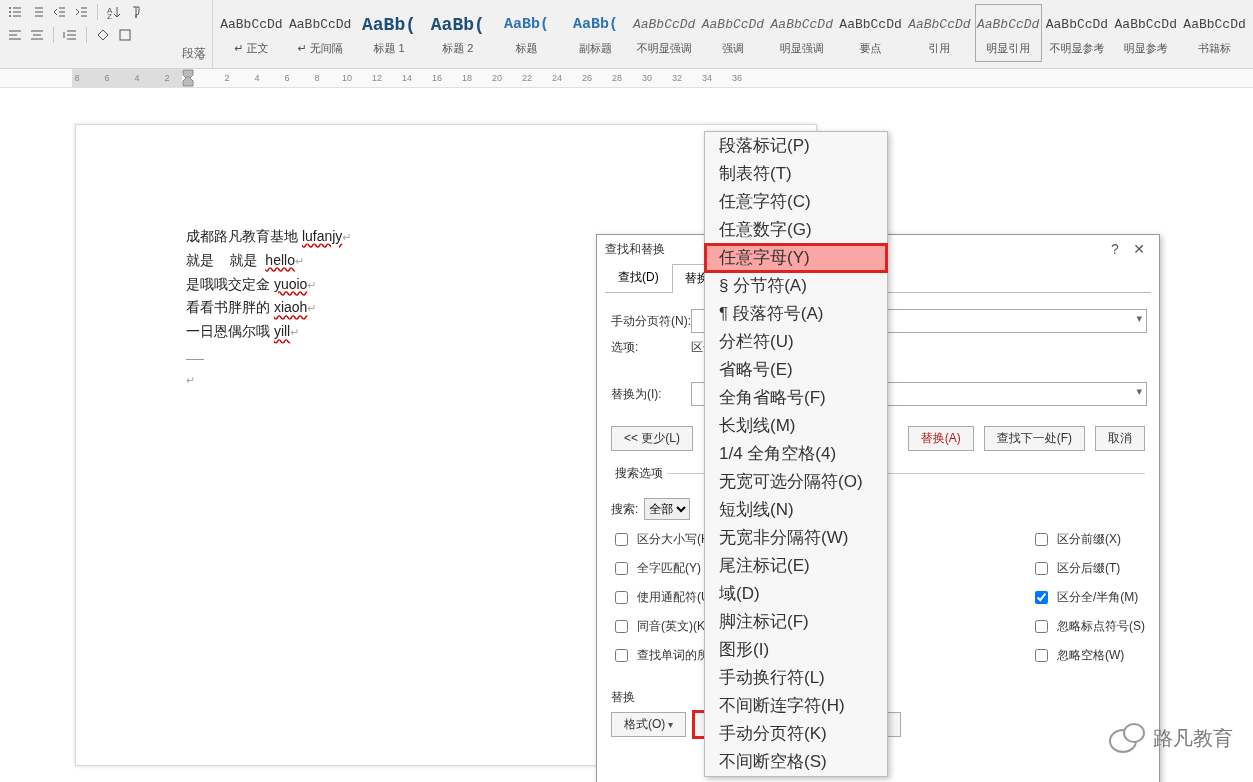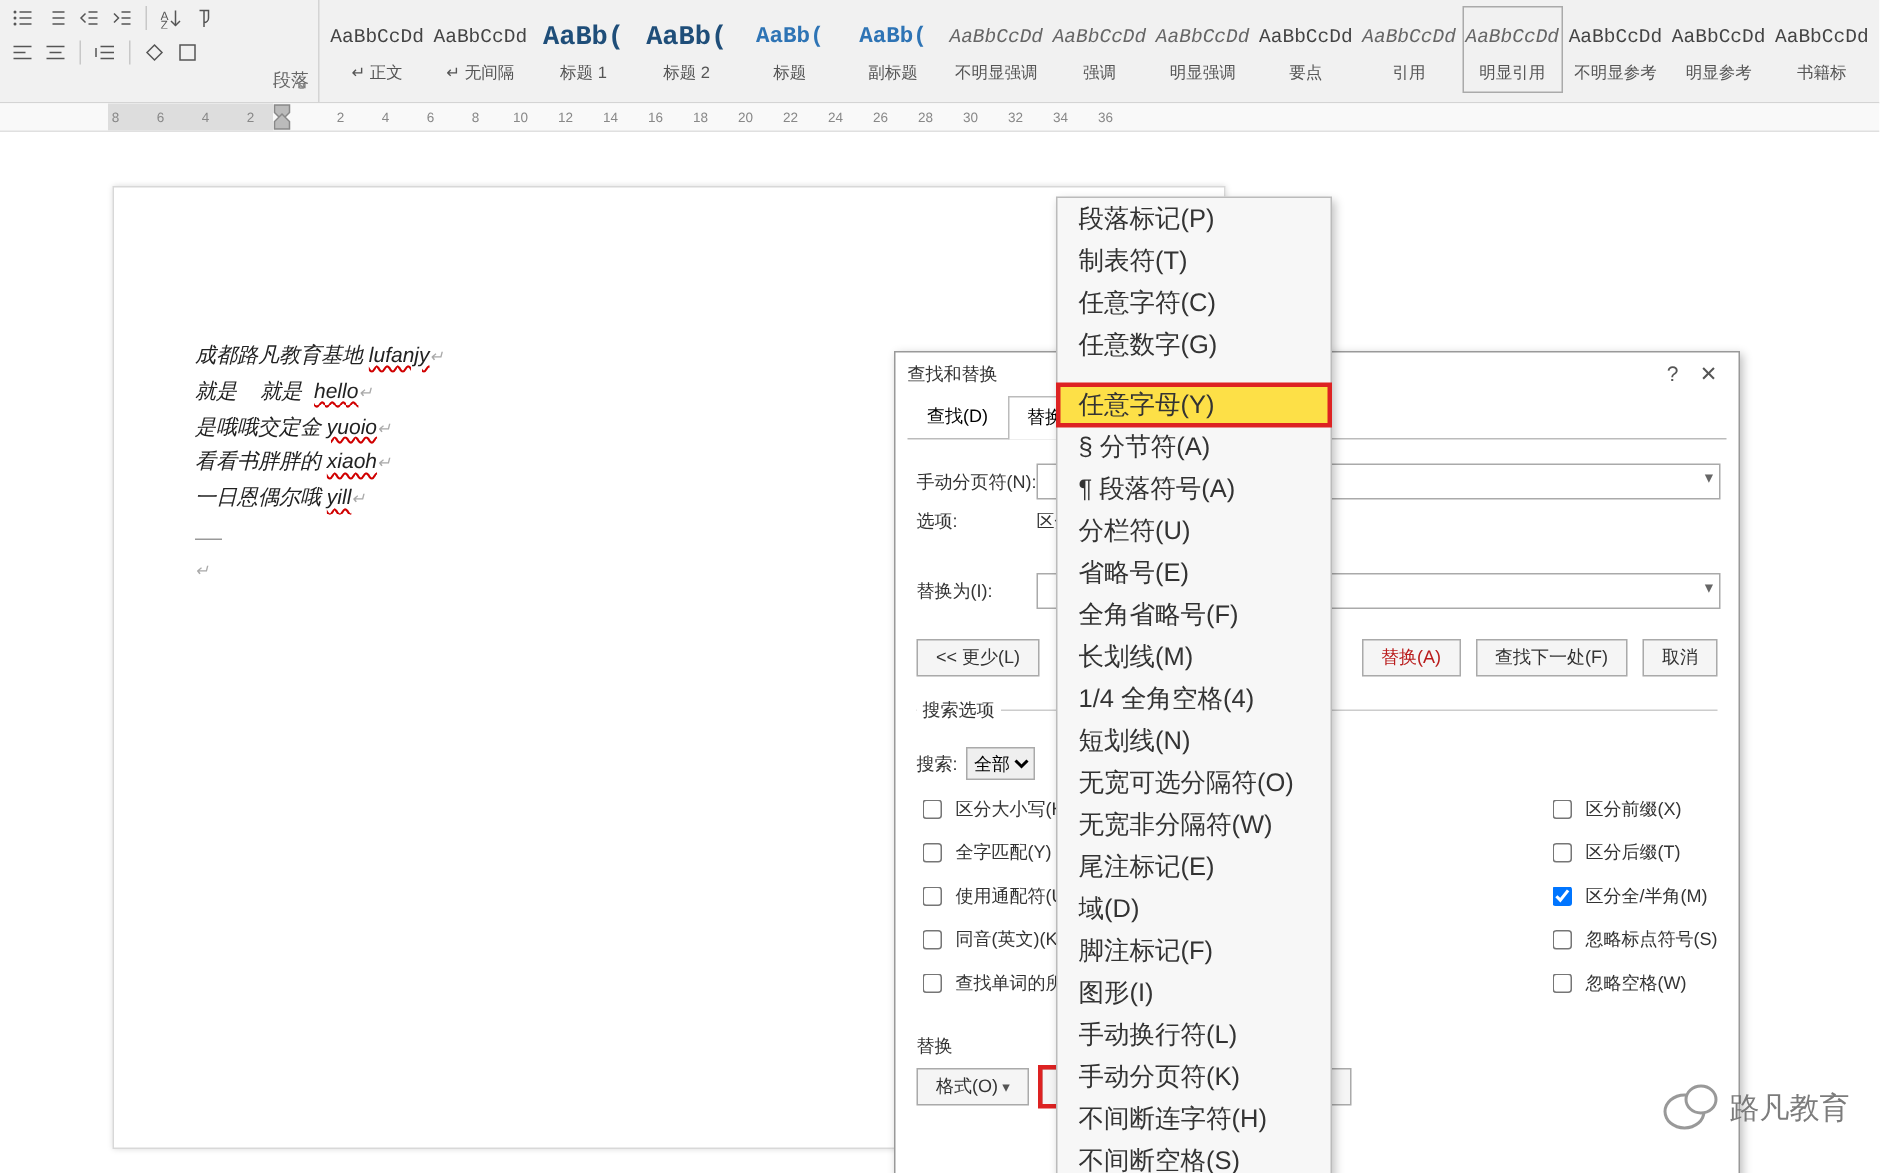--- a/index.html
+++ b/index.html
@@ -26,21 +26,21 @@
 
 .workspace { position: relative; background: #fff; height: 714px; }
 .ruler { height: 18px; background: #f9f9f9; border-bottom: 1px solid #e0e0e0; position: relative; display: flex; align-items: center; color: #888; font-size: 9px; padding-left: 72px; }
 .ruler .dark { position: absolute; left: 72px; top: 0; bottom: 0; width: 110px; background: #ddd; }
 .ruler .ticks { position: relative; display: flex; gap: 20px; margin-left: 0; }
 .ruler .tick { width: 10px; text-align: center; }
 .ruler .indent { position: absolute; left: 182px; top: 0; }
 .ruler .indent svg polygon { fill: #bbb; stroke: #888; }
 
 .page { position: absolute; left: 75px; top: 55px; width: 740px; height: 640px; background: #fff; box-shadow: 0 0 4px rgba(0,0,0,.15); border: 1px solid #d8d8d8; }
-.page-content { padding: 100px 54px 0; font-size: 14px; color: #222; line-height: 1.7; font-style: italic; }
+.page-content { padding: 100px 110px 0; font-size: 14px; color: #222; line-height: 1.7; }
 .page-content .line { white-space: pre; }
 .pin { text-decoration: underline wavy #d00000; text-underline-offset: 2px; }
 .pm { color: #aaa; font-size: 11px; }
 .cursor-mark { border-bottom: 1px solid #999; display: inline-block; width: 18px; }
 
 
 .dialog { position: absolute; left: 596px; top: 165px; width: 562px; height: 612px; background: #fff; border: 1px solid #999; box-shadow: 2px 2px 6px rgba(0,0,0,.25); display: flex; flex-direction: column; }
 .dlg-title { height: 28px; display: flex; align-items: center; padding: 0 8px; font-size: 12px; }
 .dlg-title .t { flex: 1; }
 .dlg-title .help, .dlg-title .close { width: 24px; text-align: center; cursor: default; color: #555; font-size: 14px; }
@@ -66,21 +66,21 @@
 .chk input { width: 13px; height: 13px; }
 .replace-sec { margin-top: 24px; }
 .replace-sec .lbl { display: block; margin-bottom: 6px; }
 .replace-btns { display: flex; gap: 8px; }
 .btn.dd::after { content: " ▾"; font-size: 10px; color: #555; }
 .highlight-red { outline: 3px solid #d22; outline-offset: -1px; }
 
 
 .ctxmenu { position: absolute; left: 704px; top: 62px; width: 182px; background: #f7f7f7; border: 1px solid #bbb; box-shadow: 2px 2px 6px rgba(0,0,0,.25); z-index: 50; }
 .ctxmenu .mi { padding: 4px 14px; font-size: 17px; color: #333; line-height: 20px; }
-.ctxmenu .mi.sel { background: #fde047; margin-top: 12px; }
+.ctxmenu .mi.sel { background: #fca5a5; }
 .ctxmenu .mi.hot { outline: 3px solid #d22; outline-offset: -2px; }
 
 
 .watermark { position: absolute; right: 20px; bottom: 30px; display: flex; align-items: center; gap: 8px; color: #666; font-size: 20px; opacity: .85; }
 .watermark .bubble { width: 36px; height: 30px; position: relative; }
 .watermark .bubble::before { content: ""; position: absolute; width: 24px; height: 20px; border: 2px solid #888; border-radius: 50%; left: 0; top: 6px; background: #fff; }
 .watermark .bubble::after { content: ""; position: absolute; width: 18px; height: 16px; border: 2px solid #888; border-radius: 50%; right: 0; top: 0; background: #fff; }
 </style>
 </head>
 <body>
@@ -395,30 +395,30 @@
         <div class="mi">任意字符(C)</div>
         <div class="mi">任意数字(G)</div>
         <div class="mi sel hot">任意字母(Y)</div>
         <div class="mi">§ 分节符(A)</div>
         <div class="mi">¶ 段落符号(A)</div>
         <div class="mi">分栏符(U)</div>
         <div class="mi">省略号(E)</div>
         <div class="mi">全角省略号(F)</div>
         <div class="mi">长划线(M)</div>
         <div class="mi">1/4 全角空格(4)</div>
+        <div class="mi">无宽可选分隔符(O)</div>
         <div class="mi">短划线(N)</div>
-        <div class="mi">无宽可选分隔符(O)</div>
         <div class="mi">无宽非分隔符(W)</div>
         <div class="mi">尾注标记(E)</div>
         <div class="mi">域(D)</div>
         <div class="mi">脚注标记(F)</div>
         <div class="mi">图形(I)</div>
         <div class="mi">手动换行符(L)</div>
+        <div class="mi">不间断连字符(H)</div>
         <div class="mi">手动分页符(K)</div>
-        <div class="mi">不间断连字符(H)</div>
         <div class="mi">不间断空格(S)</div>
       </div>
 
     <div class="watermark">
       <span class="bubble"></span>
       <span>路凡教育</span>
     </div>
   </div>
 </div>
 

